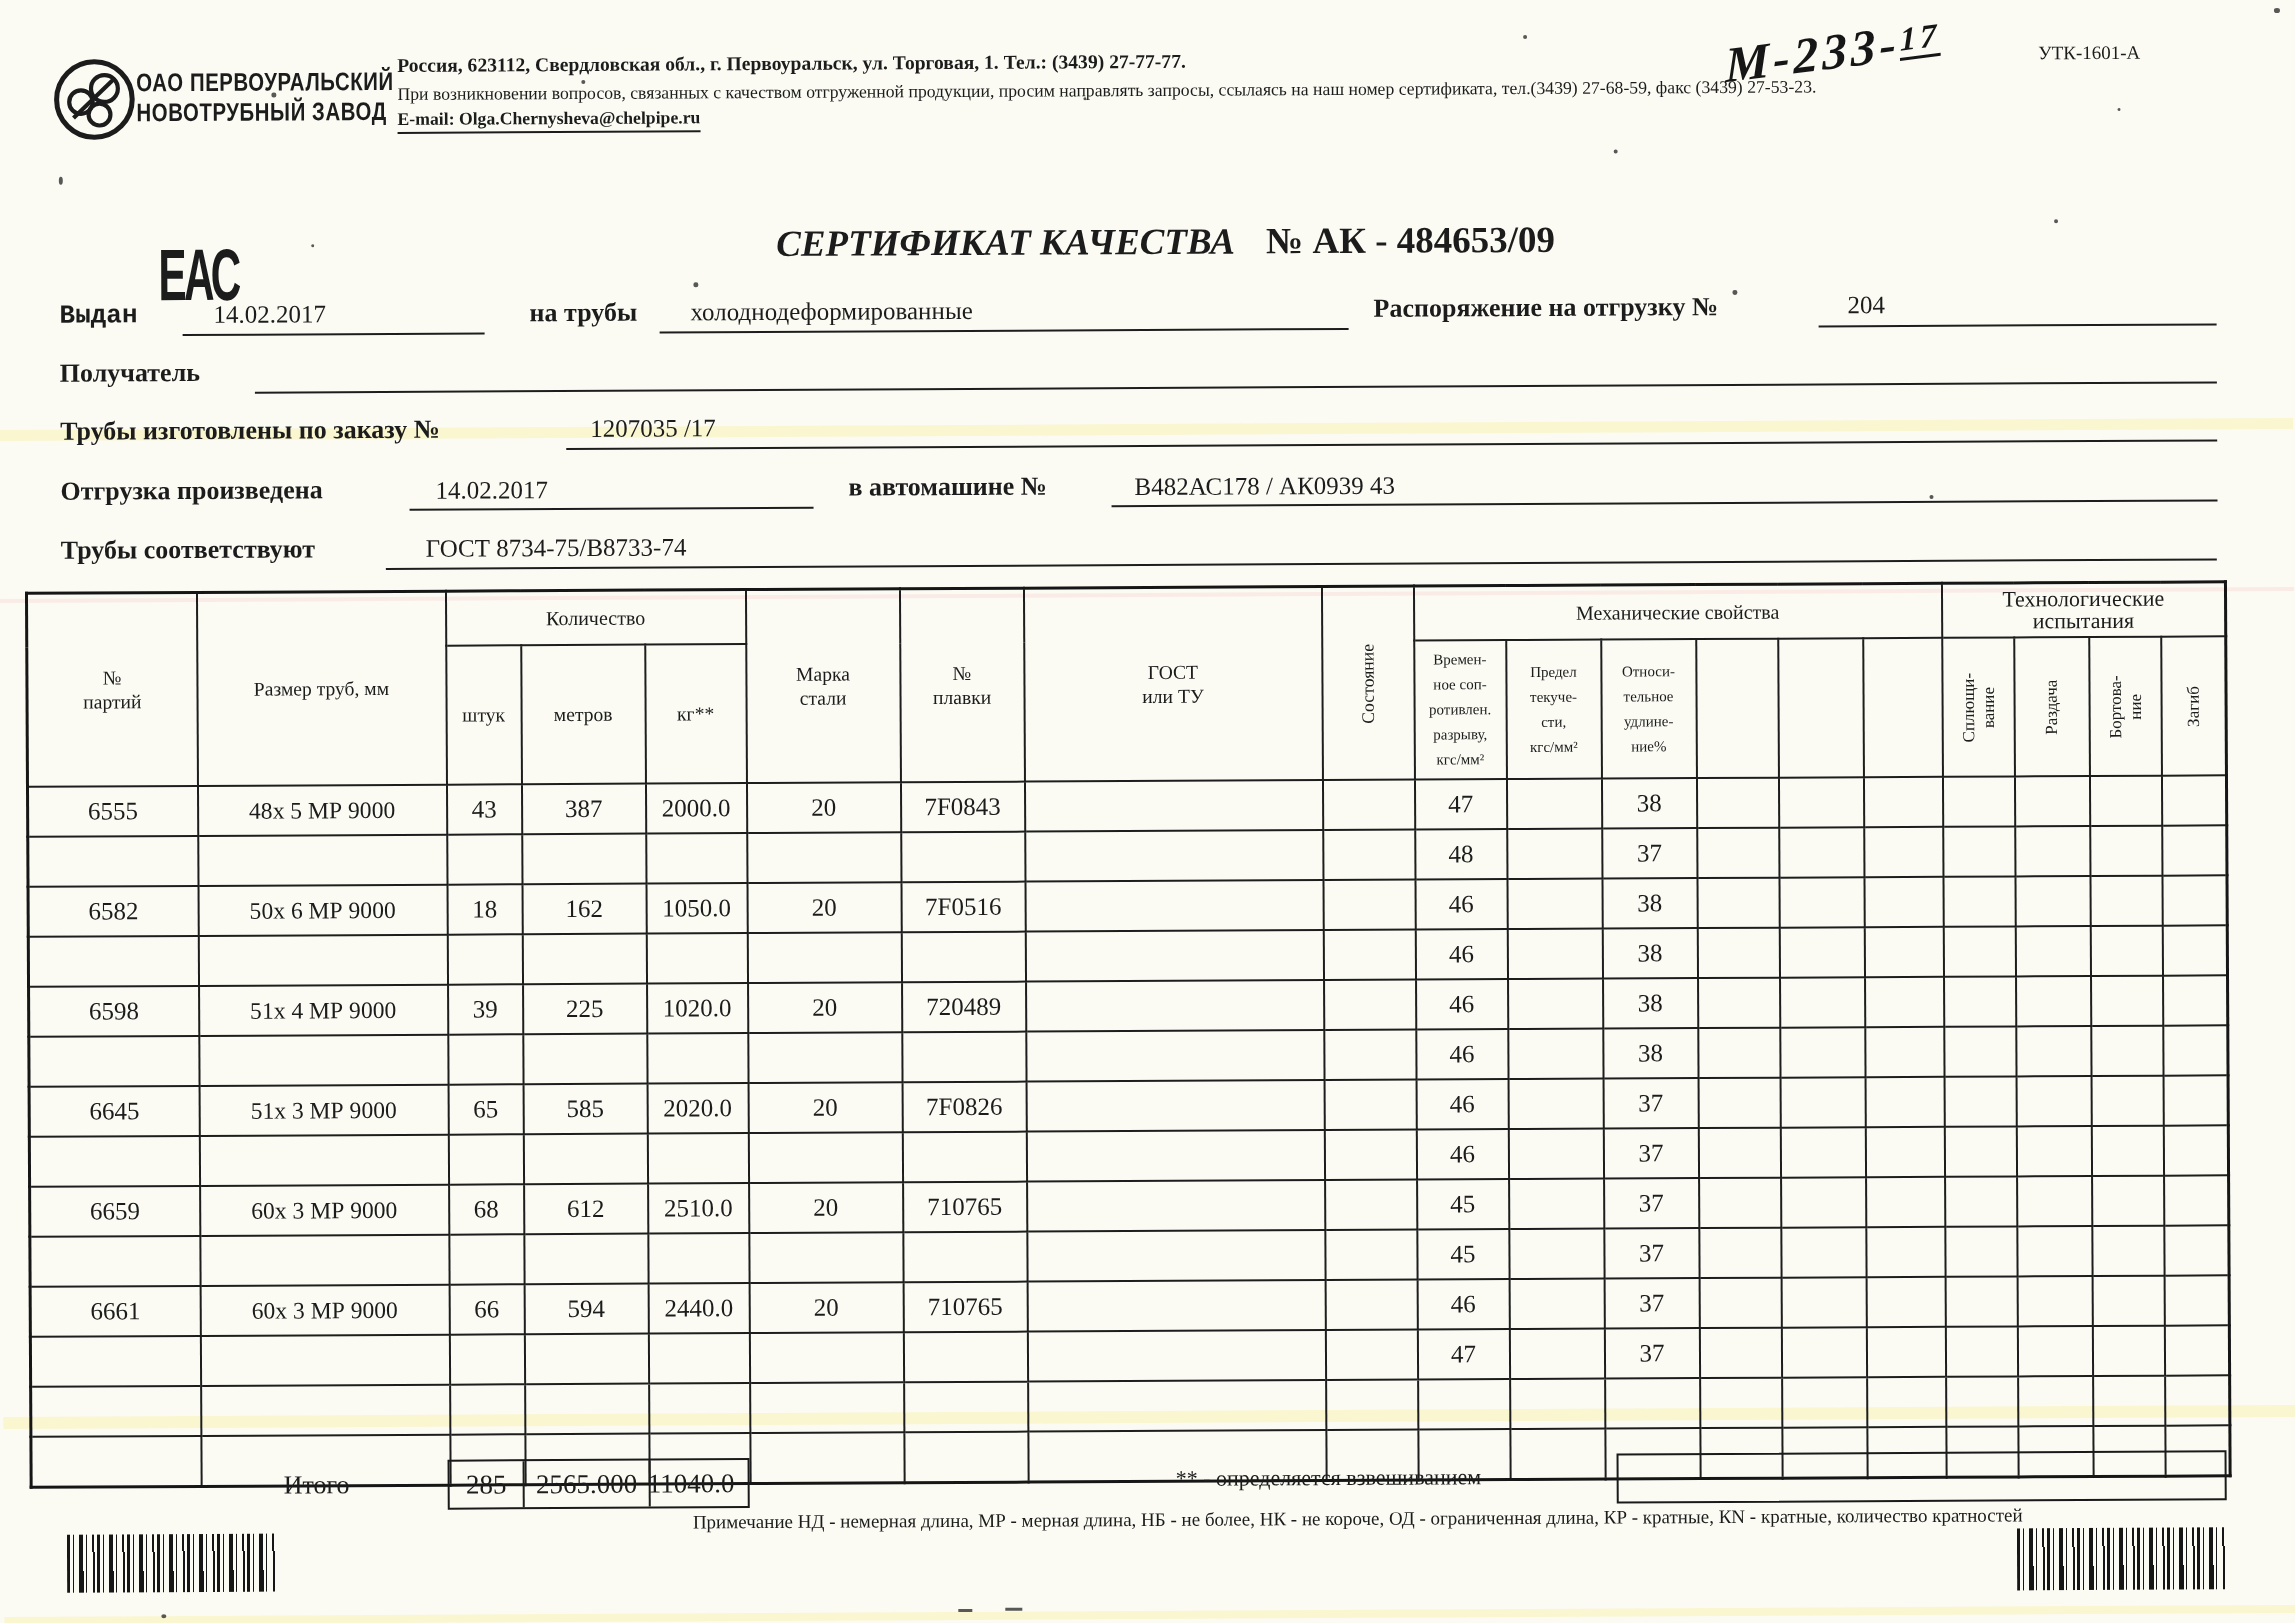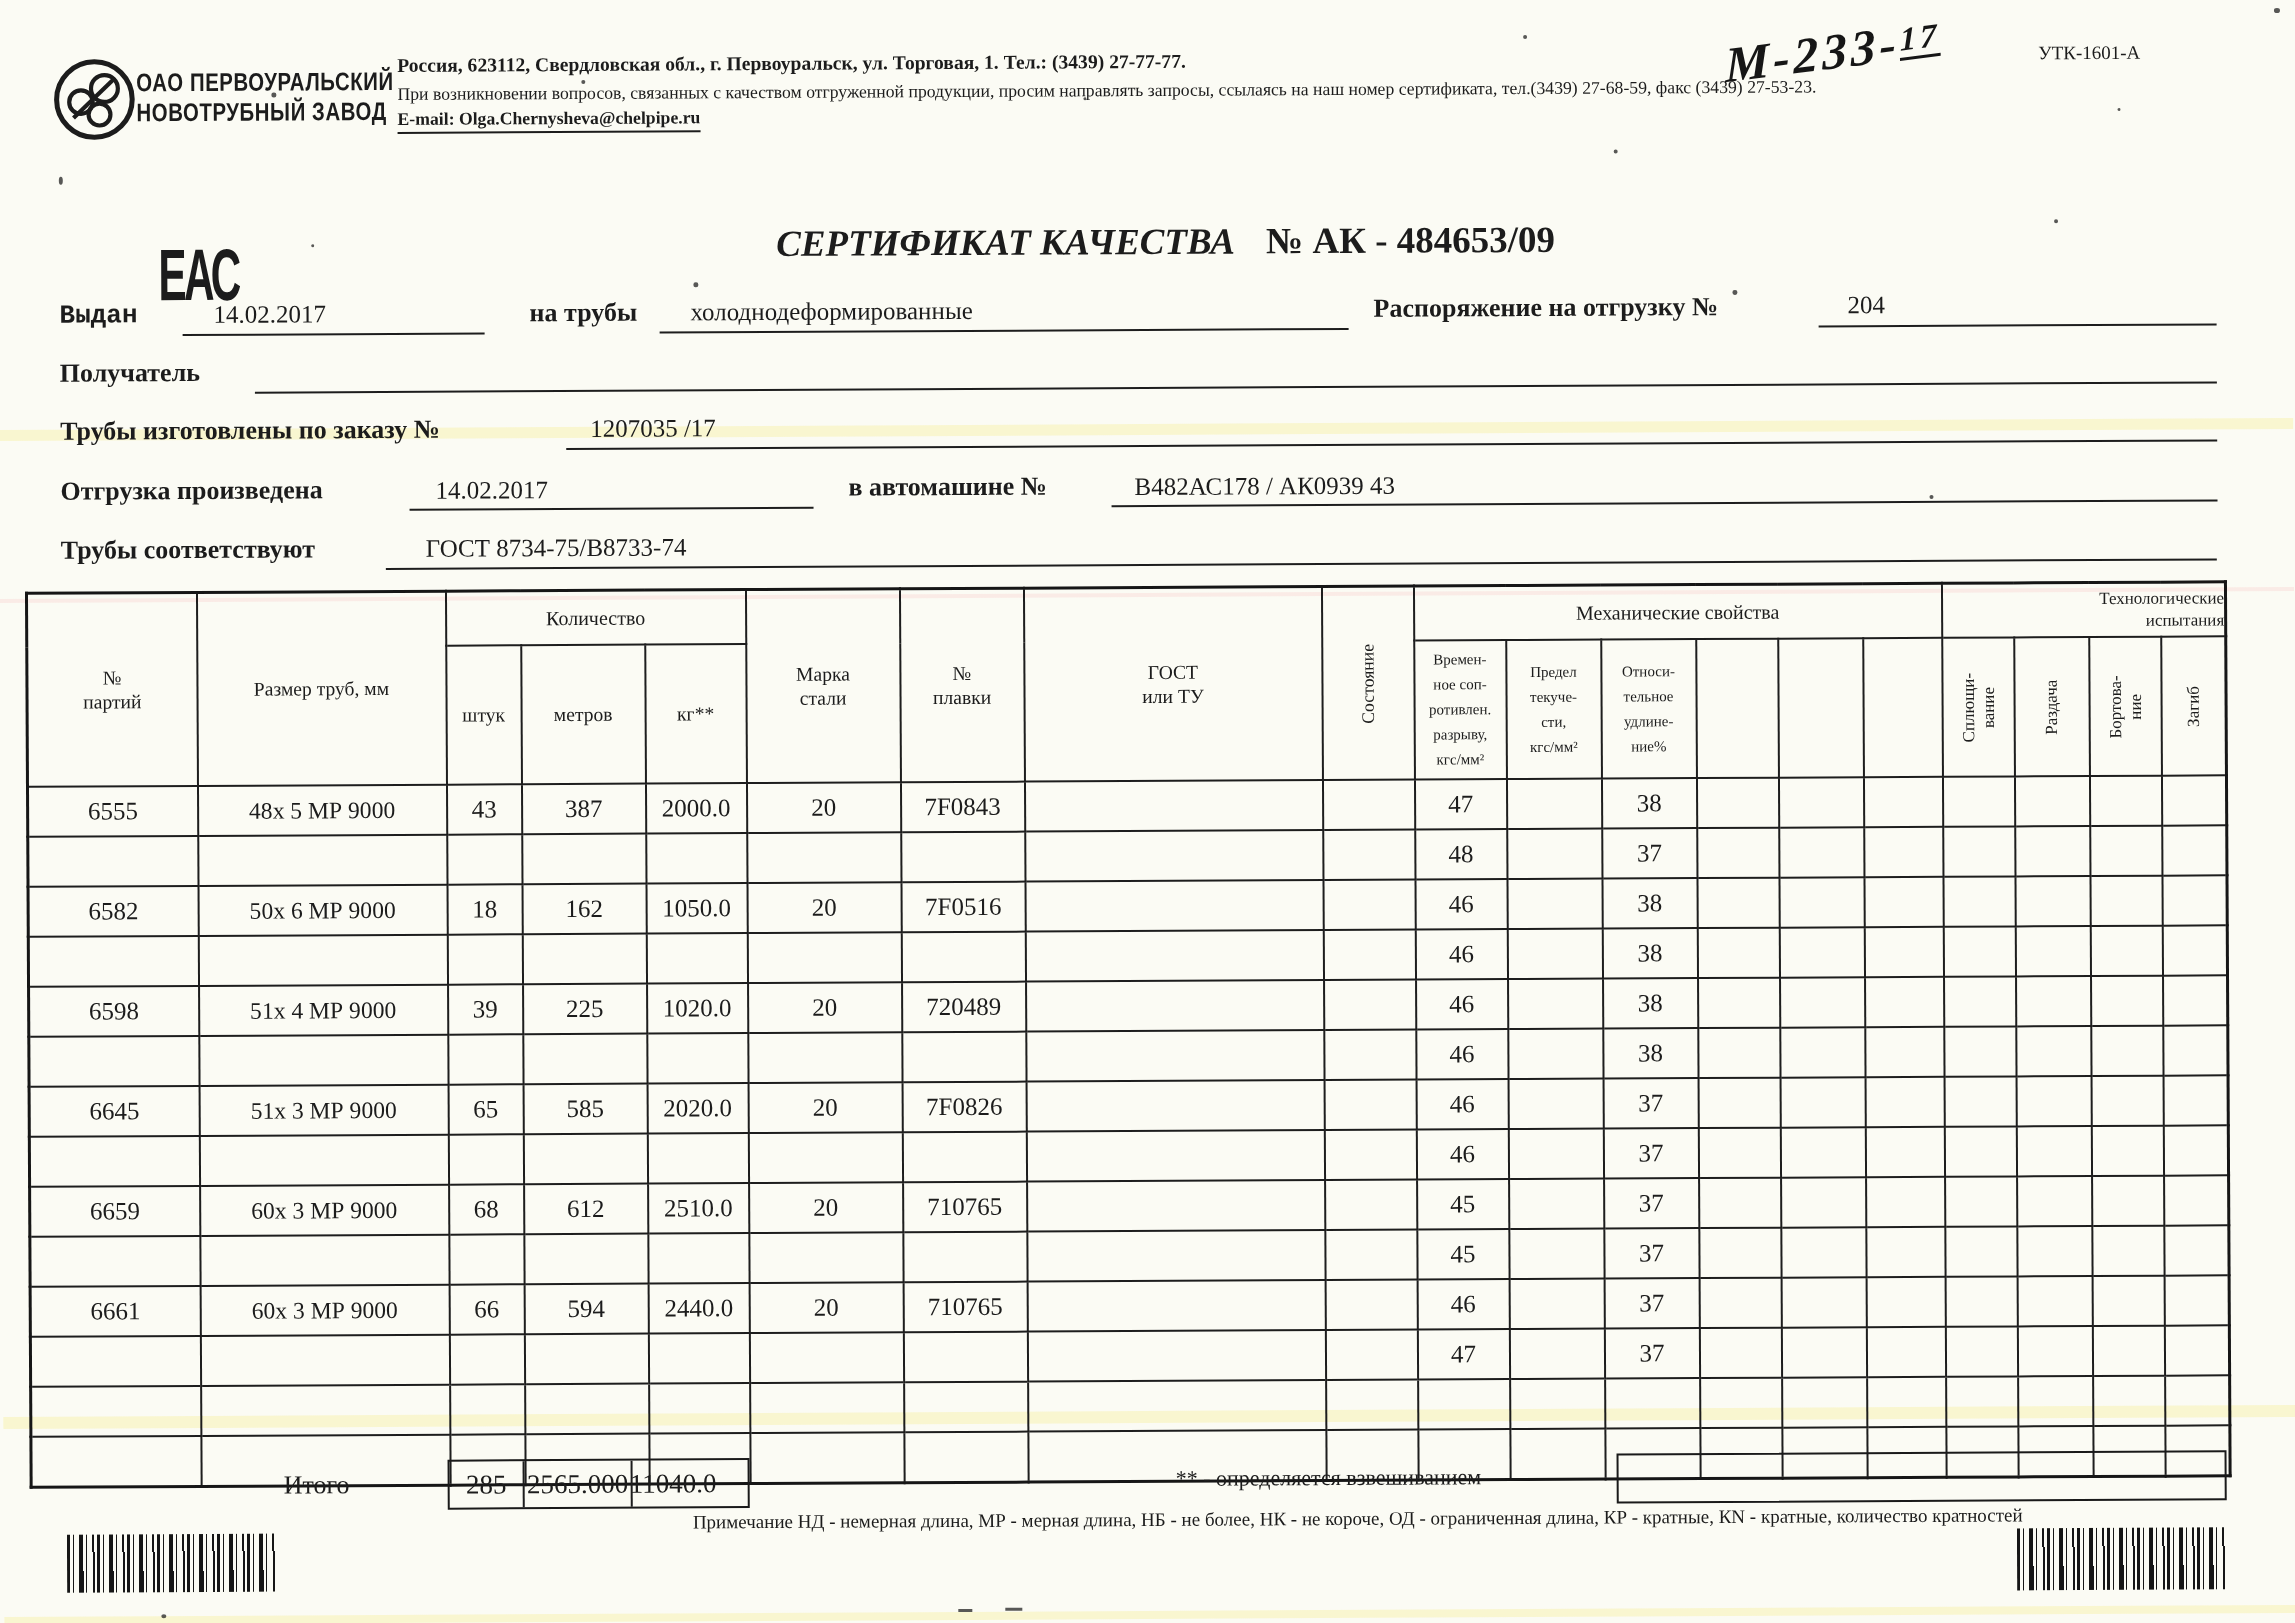--- a/index.html
+++ b/index.html
@@ -59,21 +59,21 @@
   .cert th, .cert td {
     border:2px solid #1d1d1d; padding:0; margin:0;
     text-align:center; vertical-align:middle; overflow:hidden;
     font-weight:normal;
   }
   .cert thead th { white-space:pre-line; }
   .h1 th { height:52px; font-size:20px; }
   .h2 th { height:137px; font-size:19.6px; }
   th.h-single { font-size:19.6px; line-height:23.6px; }
   th.h-mech-sub { font-size:15px; line-height:25px; }
-  th.h-tech { font-size:17px; line-height:22px;text-align:right; }
+  th.h-tech { font-size:22px; line-height:22px; }
   th.vert { position:relative; }
   th.vert .vtext {
     position:absolute; left:50%; top:50%;
     transform:translate(-50%,-50%) rotate(-90deg);
     font-size:17.7px; line-height:19.6px; white-space:pre-line; text-align:center;
   }
   th.vert .w270 { width:177px; }
   th.vert .w190 { width:124px; font-size:17px; }
   #data-rows td { height:48px; font-size:25px; }
   #data-rows td:nth-child(2) { font-size:23.6px; }
@@ -81,21 +81,21 @@
 
   
   .totals-label { position:absolute; left:280px; top:1466px; font-size:26px; }
   .totals-box {
     position:absolute; left:444px; top:1456px; width:302px; height:50px;
     border:2.6px solid #1a1a1a; display:flex; box-sizing:border-box;
   }
   .totals-cell { display:flex; align-items:center; justify-content:center;
     font-size:27px; box-sizing:border-box; }
   .totals-cell + .totals-cell { border-left:2px solid #1d1d1d; }
-  .tc-p { width:73px; } .tc-m { width:108px; } .tc-k { width:83px; }
+  .tc-p { width:73px; } .tc-m { width:126px; } .tc-k { width:83px; }
   .empty-box { position:absolute; left:1613px; top:1456px; width:610px; height:50px;
     border:2.6px solid #1a1a1a; box-sizing:border-box; }
   .note-weigh { position:absolute; left:1172px; top:1466px; font-size:22px; white-space:nowrap; }
   .legend { position:absolute; left:689px; top:1509px; font-size:19px; white-space:nowrap; }
 
   
   .barcode {
     position:absolute;
     background:repeating-linear-gradient(90deg,
       #161616 0 2.6px, transparent 2.6px 5.9px,

